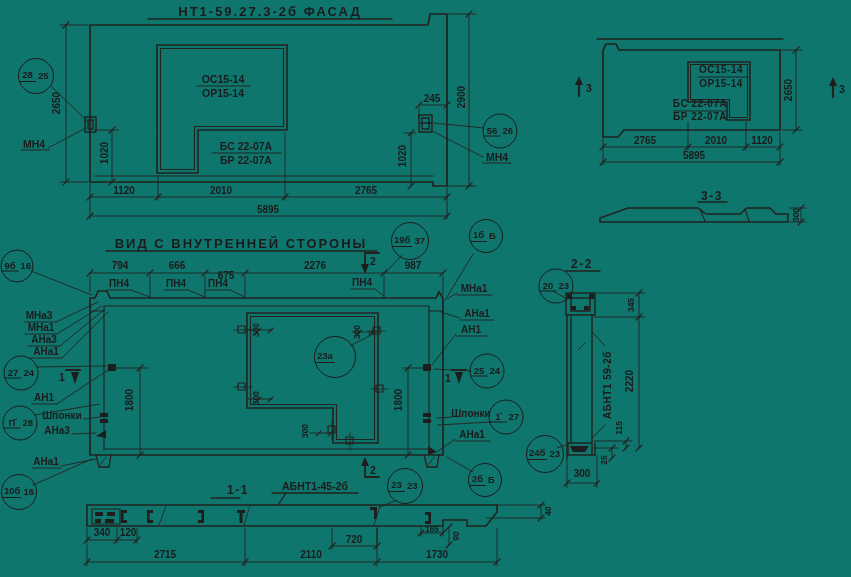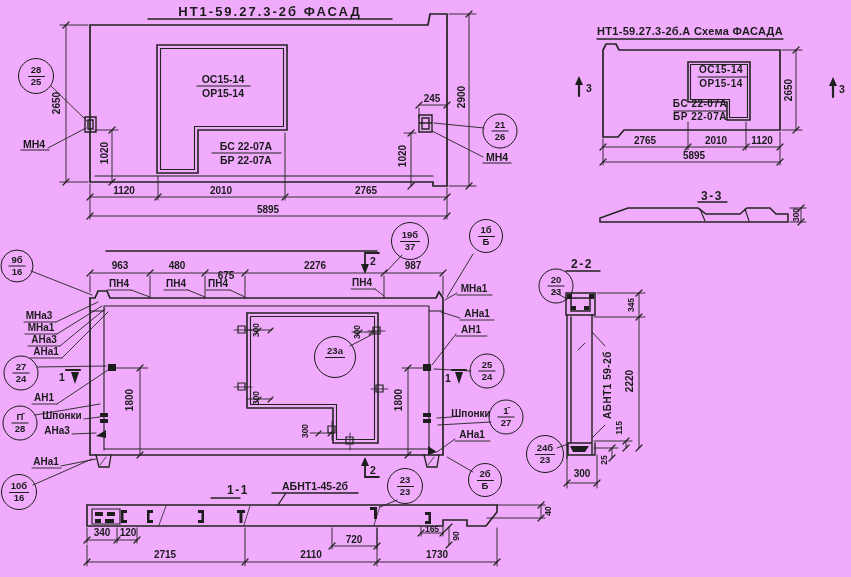--- a/index.html
+++ b/index.html
@@ -1,30 +1,30 @@
 <!DOCTYPE html>
 <html><head>
 <meta charset="utf-8">
 <style>
   html,body{margin:0;padding:0;background:#ddd}
-  #canvas{position:relative;width:851px;height:577px;background:#f0abfc;overflow:hidden;
+  #canvas{position:relative;width:851px;height:577px;background:#0f766e;overflow:hidden;
           font-family:"Liberation Sans",sans-serif}
   svg{position:absolute;left:0;top:0}
   .t{position:absolute;white-space:nowrap;color:#1b1b1b;font-weight:700;line-height:1;
      transform:translate(-50%,-50%)}
   .rot{transform:translate(-50%,-50%) rotate(-90deg)}
   .dim{font-size:10px}
   .sm{font-size:8.5px}
   .lbl{font-size:10.5px}
   .ttl{font-size:13px;letter-spacing:2px}
   .ttl2{font-size:11px;letter-spacing:.3px}
   .sec{font-size:12px;letter-spacing:1.5px}
   .vlbl{font-size:10px;letter-spacing:.5px}
   .callout{position:absolute;transform:translate(-50%,-50%);border:1.5px solid #1b1b1b;
-     border-radius:50%;display:flex;flex-direction:column;align-items:center;justify-content:center;
+     border-radius:50%;display:flex;flex-direction:row;align-items:center;
      color:#1b1b1b;font-weight:700;font-size:9.5px;line-height:1.15}
   .callout .nm{border-bottom:1.2px solid #1b1b1b;padding:0 2px;min-width:13px;text-align:center}
   .callout .dn{padding:0 2px;min-height:10px;text-align:center}
 </style>
 </head>
 <body>
 
 <div id="canvas">
 
 <svg width="851" height="577" viewBox="0 0 851 577">
@@ -174,41 +174,41 @@
 <div class="t dim rot" style="left:403px;top:156px">1020</div>
 <div class="t dim" style="left:124px;top:191px">1120</div>
 <div class="t dim" style="left:221px;top:191px">2010</div>
 <div class="t dim" style="left:366px;top:191px">2765</div>
 <div class="t dim" style="left:268px;top:210px">5895</div>
 <div class="callout" style="left:36px;top:76px;width:34px;height:34px">
   <span class="nm">28</span>
   <span class="dn">25</span>
 </div>
 <div class="callout" style="left:500px;top:131px;width:33px;height:33px">
-  <span class="nm">21</span>
+  <span class="nm">56</span>
   <span class="dn">26</span>
 </div>
 
-<div class="t ttl2" style="left:690px;top:31px">НТ1-59.27.3-2б.А Схема ФАСАДА</div>
 <div class="t vlbl" style="left:721px;top:70px">ОС15-14</div>
 <div class="t vlbl" style="left:721px;top:84px">ОР15-14</div>
 <div class="t vlbl" style="left:700px;top:104px">БС 22-07А</div>
 <div class="t vlbl" style="left:700px;top:117px">БР 22-07А</div>
 <div class="t lbl" style="left:589px;top:88px">3</div>
 <div class="t lbl" style="left:842px;top:89px">3</div>
 <div class="t dim rot" style="left:789px;top:90px">2650</div>
 <div class="t dim" style="left:645px;top:141px">2765</div>
 <div class="t dim" style="left:716px;top:141px">2010</div>
 <div class="t dim" style="left:762px;top:141px">1120</div>
 <div class="t dim" style="left:694px;top:156px">5895</div>
 <div class="t sec" style="left:712px;top:196px">3-3</div>
 <div class="t sm rot" style="left:796px;top:215px">300</div>
 
-<div class="t dim" style="left:120px;top:266px">963</div>
-<div class="t dim" style="left:177px;top:266px">480</div>
+<div class="t ttl" style="left:241px;top:243px">ВИД С ВНУТРЕННЕЙ СТОРОНЫ</div>
+<div class="t dim" style="left:120px;top:266px">794</div>
+<div class="t dim" style="left:177px;top:266px">666</div>
 <div class="t dim" style="left:226px;top:276px">675</div>
 <div class="t dim" style="left:315px;top:266px">2276</div>
 <div class="t dim" style="left:413px;top:266px">987</div>
 <div class="t dim" style="left:119px;top:284px">ПН4</div>
 <div class="t dim" style="left:176px;top:284px">ПН4</div>
 <div class="t dim" style="left:218px;top:284px">ПН4</div>
 <div class="t dim" style="left:362px;top:283px">ПН4</div>
 <div class="t dim" style="left:39px;top:316px">МНа3</div>
 <div class="t dim" style="left:41px;top:328px">МНа1</div>
 <div class="t dim" style="left:44px;top:340px">АНа3</div>

